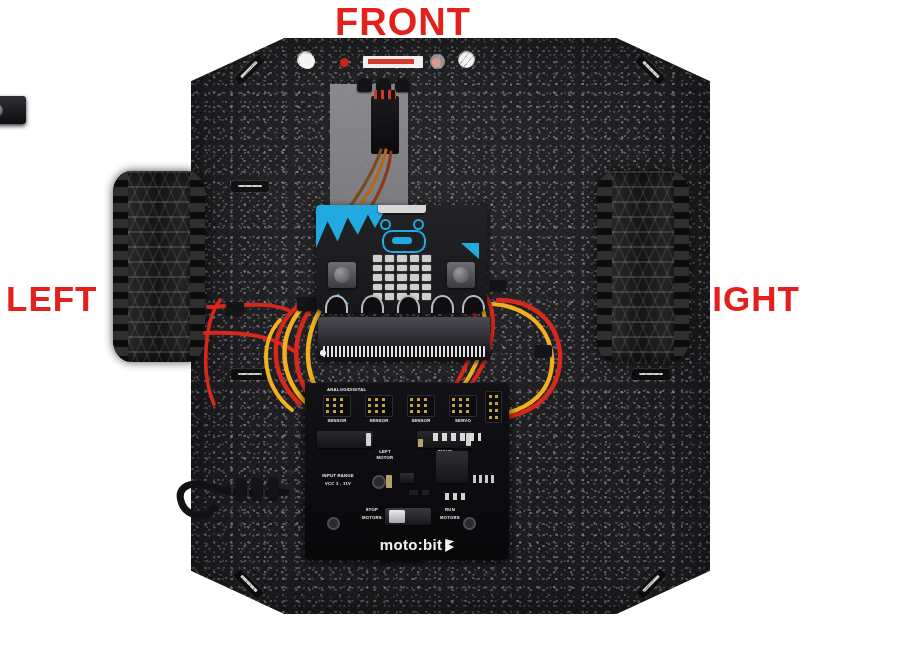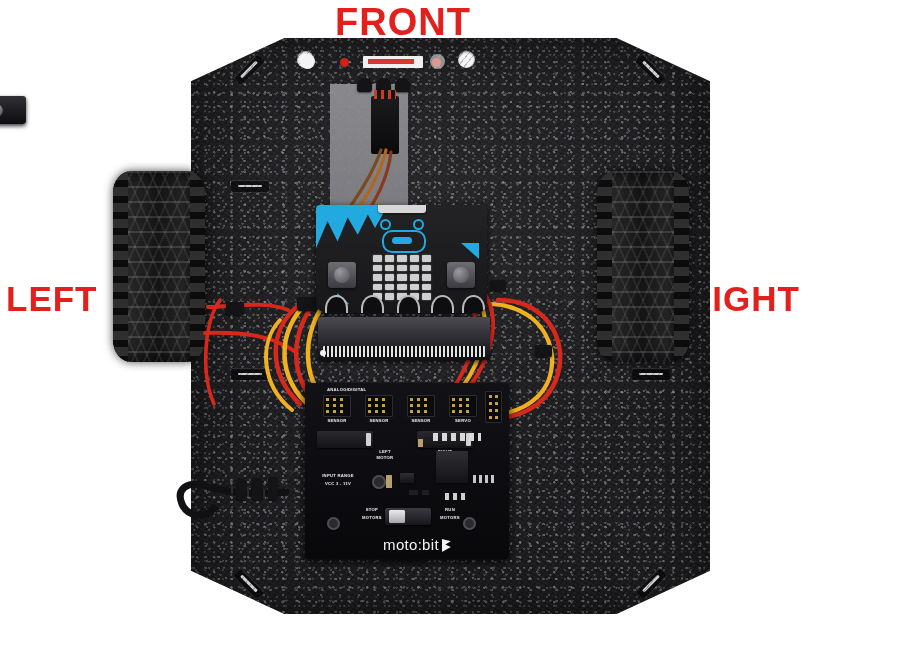--- a/index.html
+++ b/index.html
@@ -128,21 +128,21 @@
   .cap{position:absolute;background:#b9a06a;border-radius:.5px;}
   .res{position:absolute;background:#1e1e22;border-radius:.5px;}
   .mhole{position:absolute;border-radius:50%;background:#2a2a2e;
     box-shadow:inset 0 0 0 2px #4d4d53, 0 0 2px rgba(0,0,0,.8);}
   #sw-body{position:absolute;left:80px;top:125px;width:46px;height:17px;border-radius:2px;
     background:linear-gradient(#3a3a40,#17171b);box-shadow:0 1px 2px rgba(0,0,0,.7);}
   #sw-knob{position:absolute;left:4px;top:2px;width:16px;height:13px;border-radius:1.5px;
     background:linear-gradient(#eaeaea,#a8a8ac);}
   #logo{position:absolute;left:0;right:0;bottom:6px;text-align:center;color:#f2f2f2;
     font-size:15px;font-weight:bold;letter-spacing:.3px;font-family:"Liberation Sans", sans-serif;}
-  #logo b{font-weight:normal;margin-left:20px;}
+  #logo b{font-weight:bold;margin-left:20px;}
   #logo .flag{display:inline-block;width:9px;height:13px;margin-left:3px;vertical-align:-2px;
     background:#f2f2f2;clip-path:polygon(0 0,100% 18%,38% 42%,100% 62%,0 100%);}
   #barrel{position:absolute;left:-18px;top:96px;width:44px;height:28px;border-radius:3px;
     background:linear-gradient(#303035,#0d0d10);box-shadow:0 2px 4px rgba(0,0,0,.8);}
   #barrel i{position:absolute;left:8px;top:8px;width:13px;height:13px;border-radius:50%;
     background:radial-gradient(circle at 40% 35%,#cfcfcf,#6a6a6e 60%,#141417);}
 
   
   svg.wires{position:absolute;left:0;top:0;width:901px;height:667px;pointer-events:none;}
 

